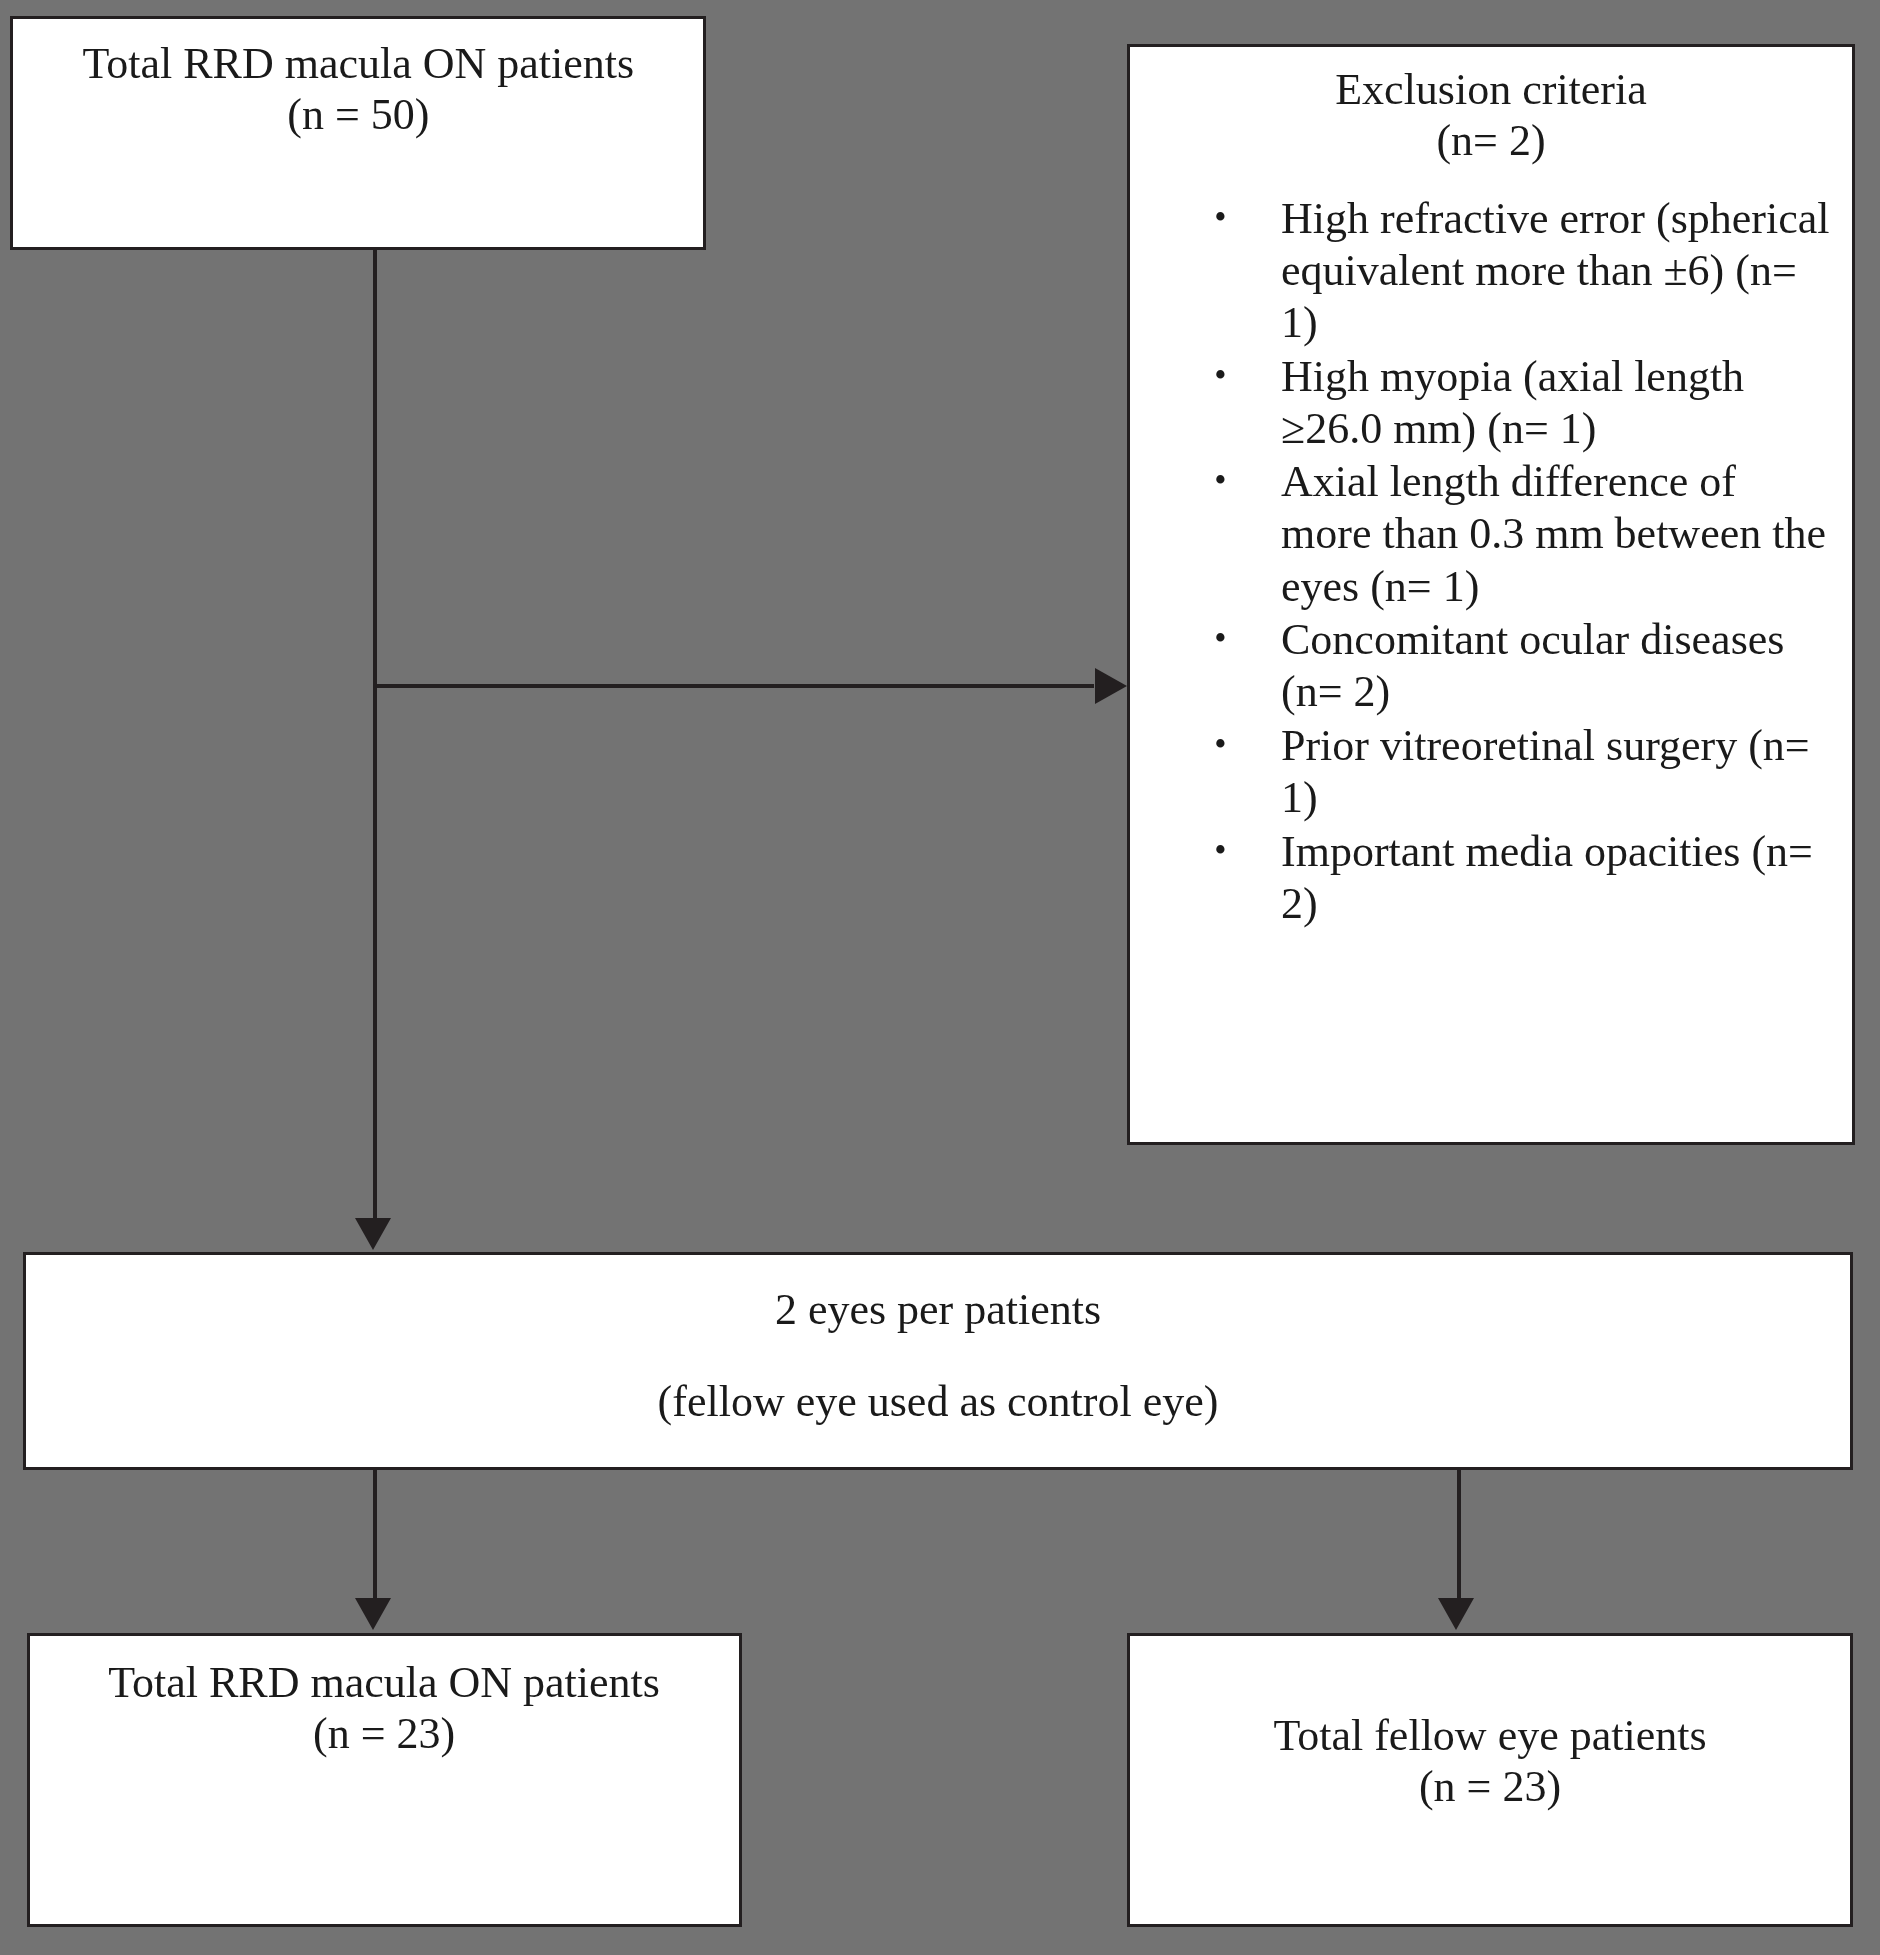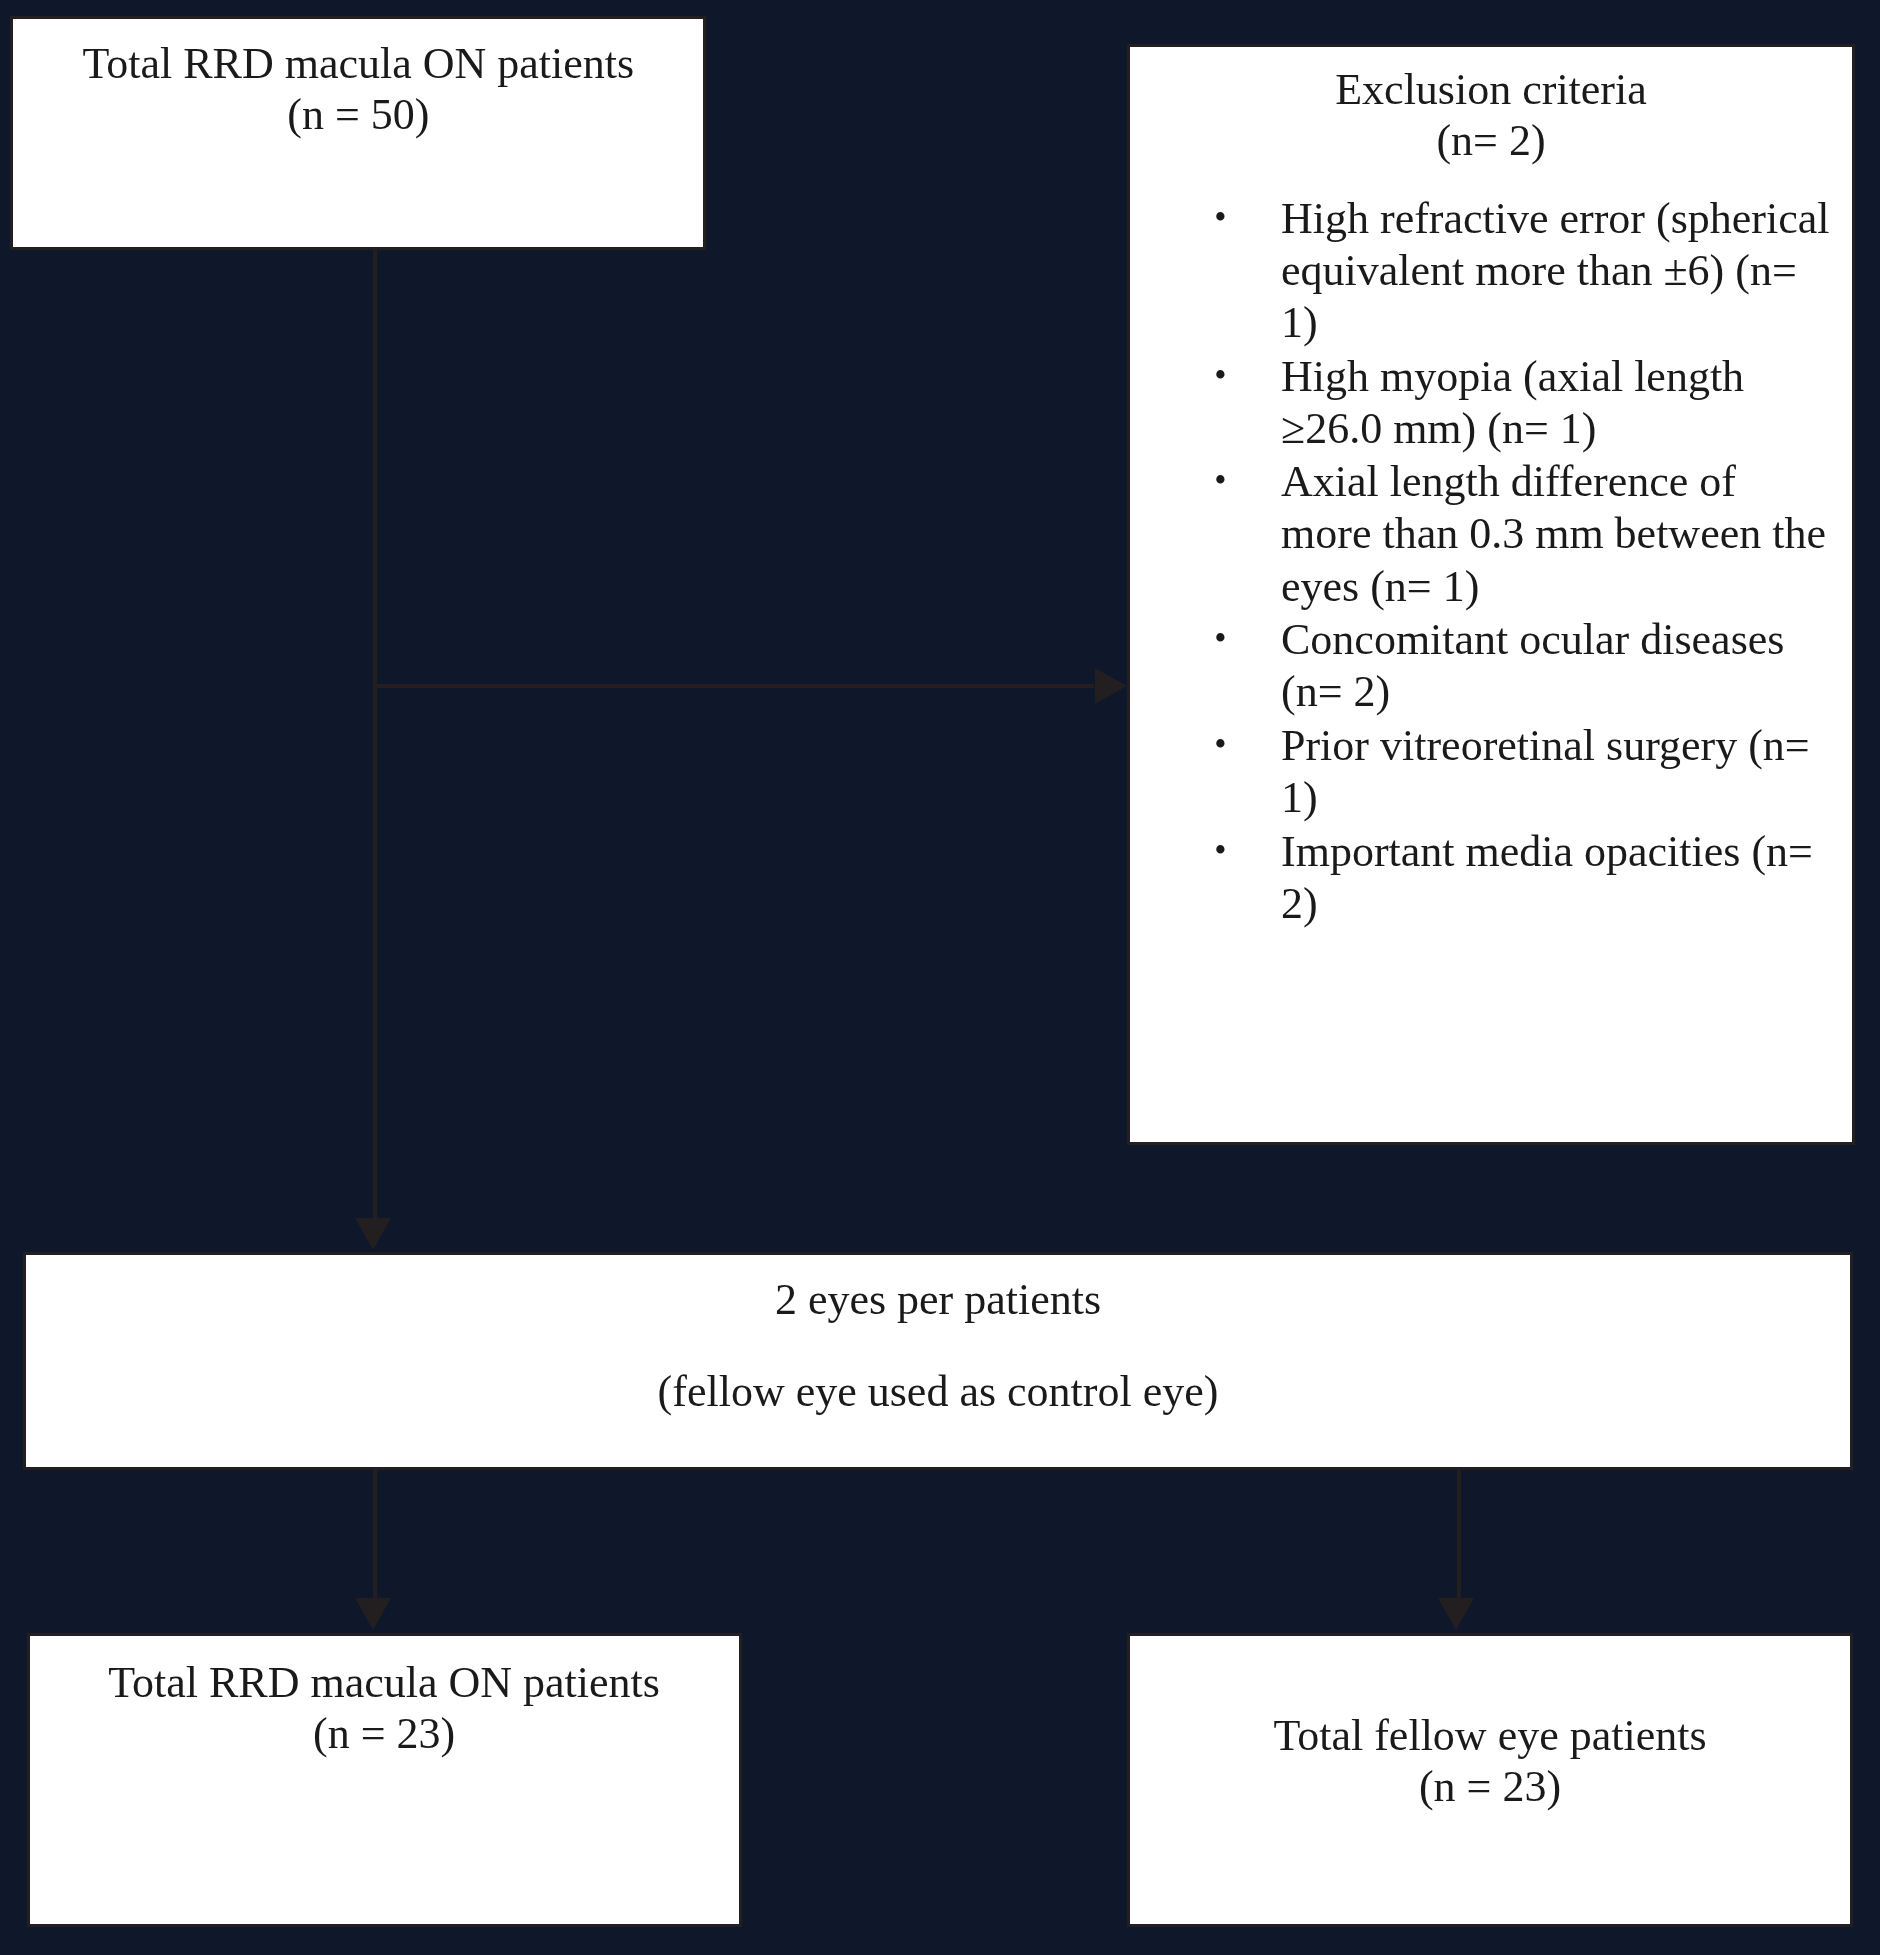--- a/index.html
+++ b/index.html
@@ -5,21 +5,21 @@
 <style>
   html, body {
     margin: 0;
     padding: 0;
     background: #ffffff;
   }
   #canvas {
     position: relative;
     width: 1880px;
     height: 1955px;
-    background: #0f172a;
+    background: #737373;
     font-family: "Liberation Serif", "DejaVu Serif", serif;
     color: #1a1a1a;
     overflow: hidden;
   }
   .box {
     position: absolute;
     box-sizing: border-box;
     border: 3px solid #231f20;
     background: #ffffff;
   }
@@ -73,21 +73,21 @@
     line-height: 1.45;
   }
 
   
   #box-two-eyes {
     left: 23px;
     top: 1252px;
     width: 1830px;
     height: 218px;
   }
-  #box-two-eyes .pad { padding-top: 19px; }
+  #box-two-eyes .pad { padding-top: 29px; }
   #box-two-eyes .ctr-line.second { margin-top: 41px; text-align: center; }
 
   
   #box-final-on {
     left: 26.6px;
     top: 1633px;
     width: 715px;
     height: 294px;
   }
   #box-final-on .pad { padding-top: 20.7px; }

